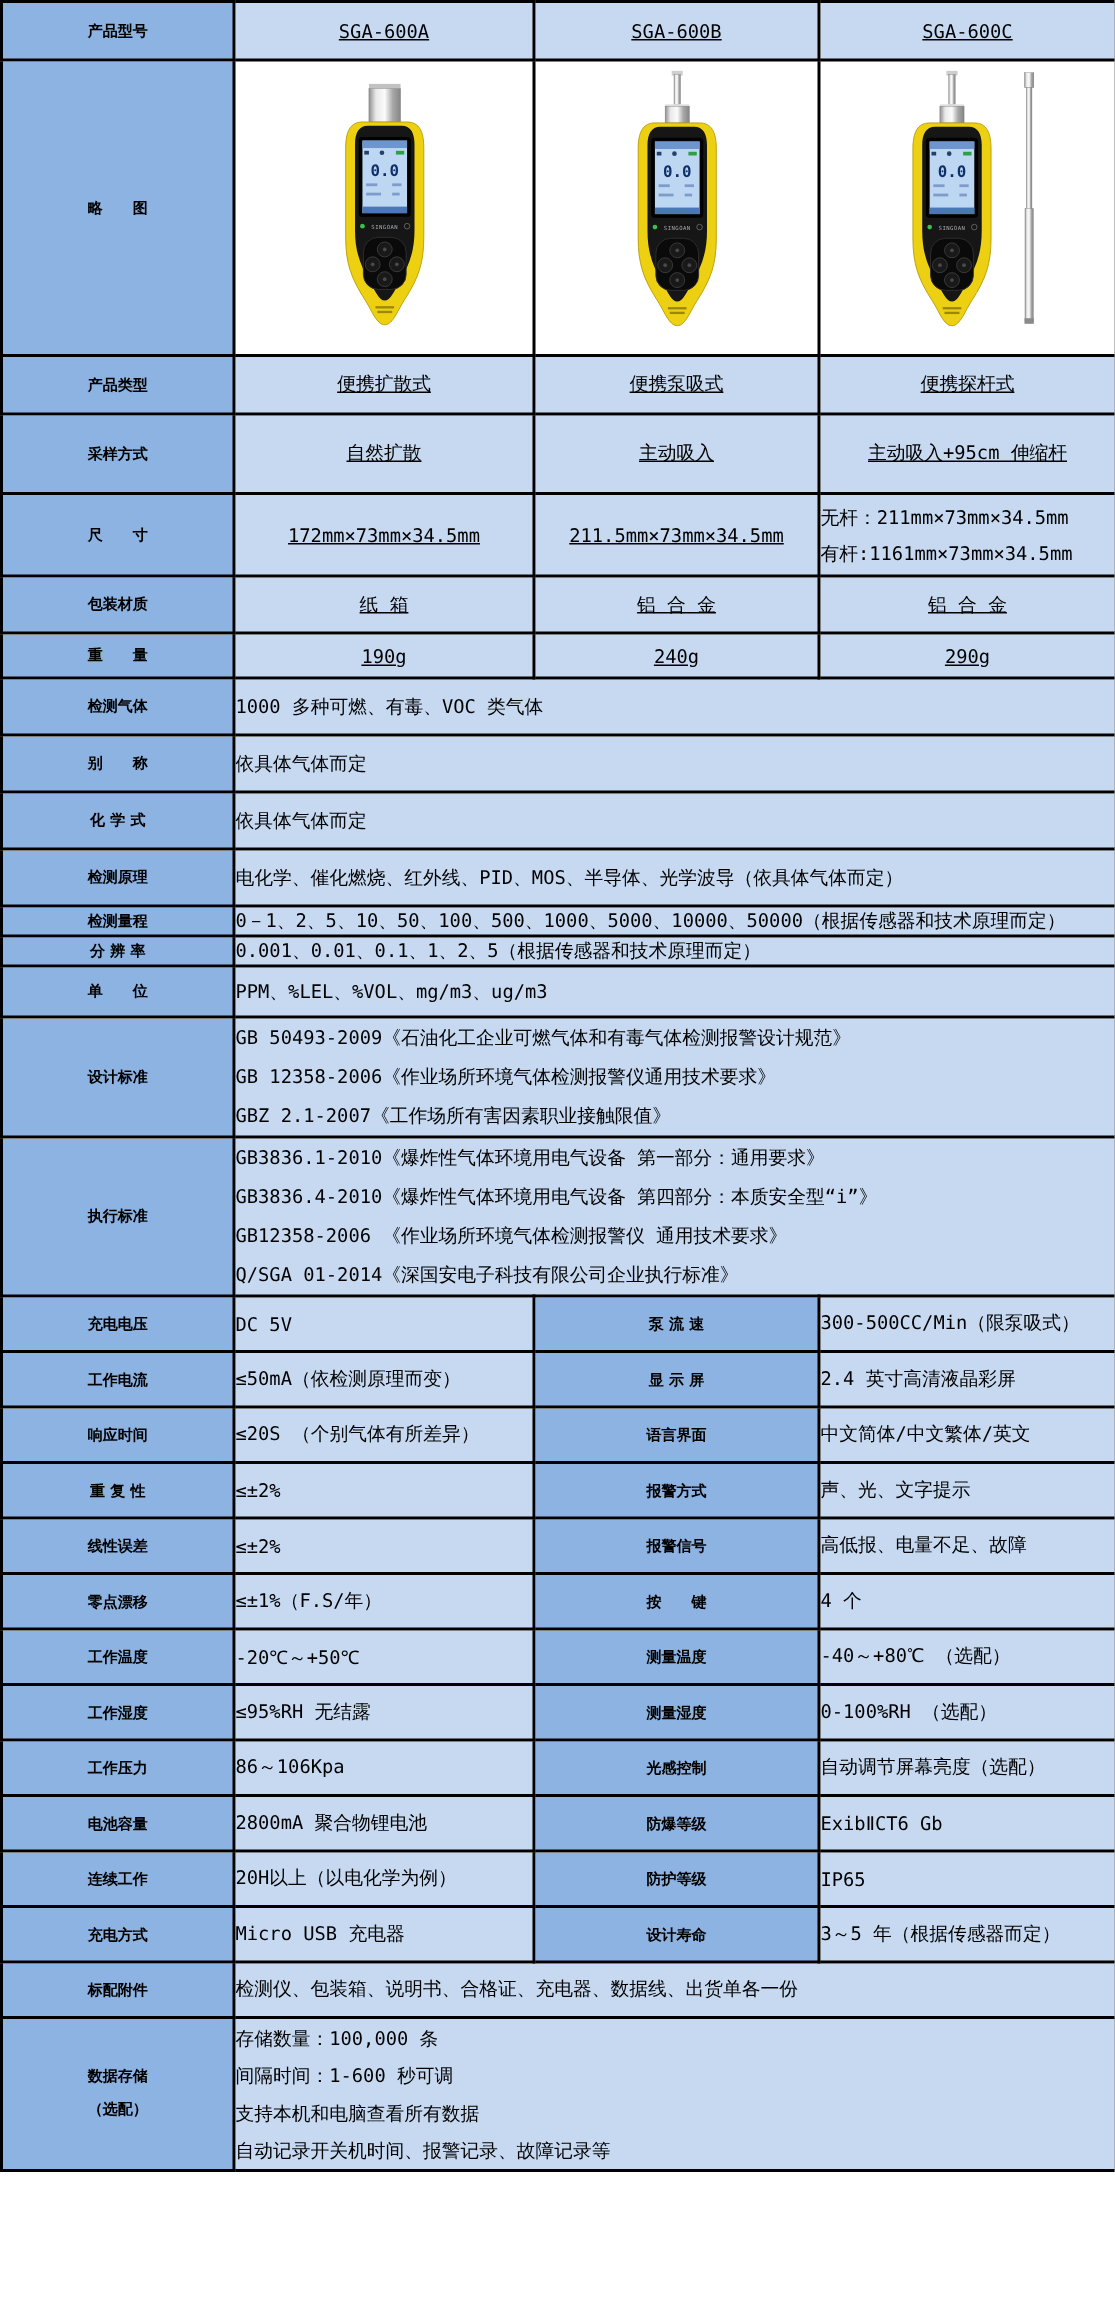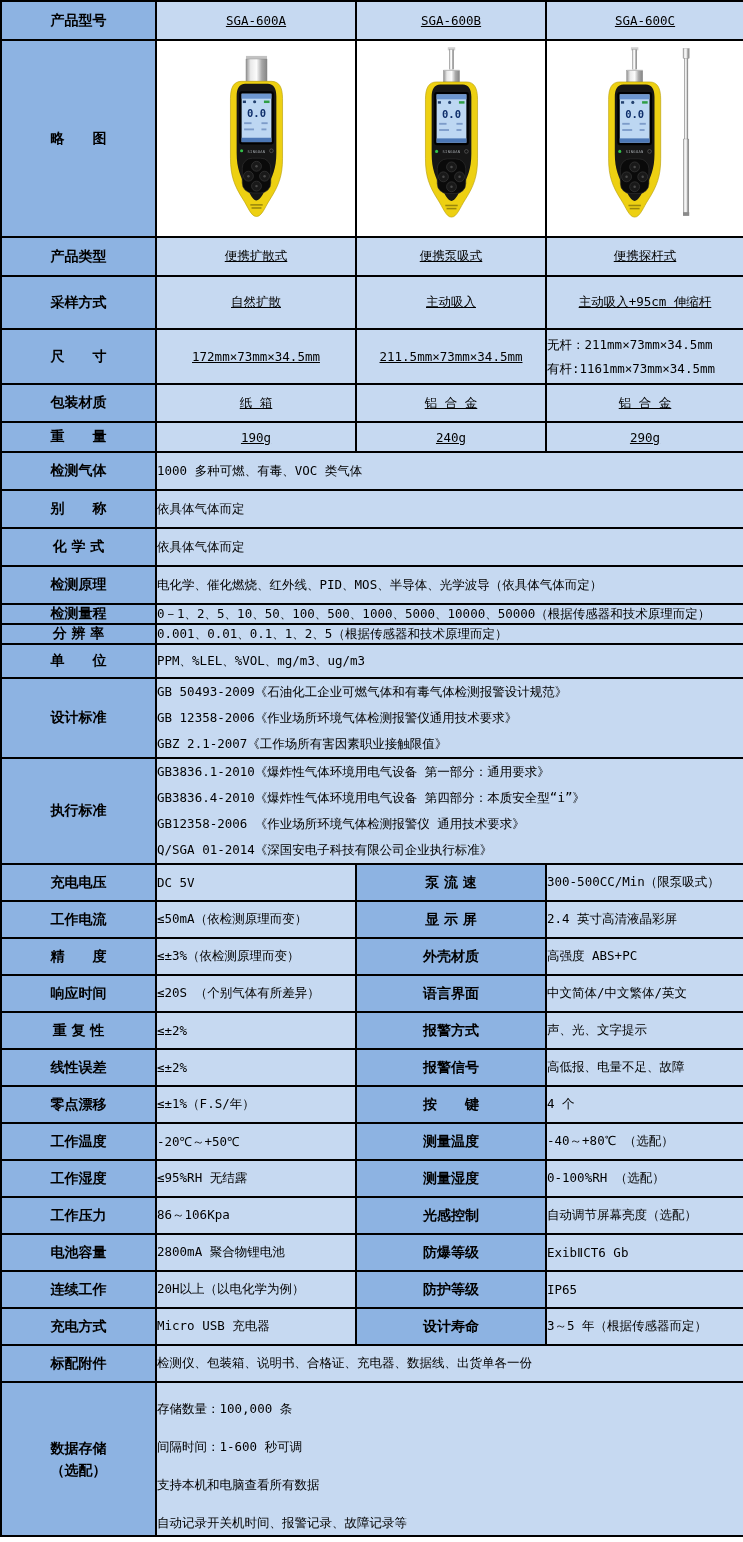--- a/index.html
+++ b/index.html
@@ -1,30 +1,30 @@
 <!DOCTYPE html>
 <html><head>
 <meta charset="utf-8">
 <style>
   html,body{margin:0;padding:0;background:#fff;}
   body{width:743px;font-family:"Liberation Sans",sans-serif;color:#000;}
   table.spec{border-collapse:collapse;table-layout:fixed;width:743px;}
   table.spec th,table.spec td{border:2px solid #000;overflow:hidden;padding:0;vertical-align:middle;}
   
-  .lab{background:#8db3e2;font-weight:bold;text-align:center;font-size:14px;
+  .lab{background:#8db3e2;font-weight:bold;text-align:center;font-size:10px;
        font-family:"DejaVu Sans","Liberation Sans",sans-serif;}
   
   .val{background:#c6d9f1;font-size:12.5px;
        font-family:"DejaVu Sans Mono","Liberation Mono",monospace;}
   .c{text-align:center;text-decoration:underline;}
   .lft{text-align:left;padding-left:10px;padding-right:4px;}
   .img-cell{background:#ffffff;text-align:center;vertical-align:middle;}
   .ln{line-height:26px;text-align:left;}
   .ln2{line-height:24px;text-align:left;}
-  .ln3{line-height:25px;text-align:left;margin-top:13px;}
+  .ln3{line-height:25px;text-align:left;}
   .lab .ln-lab{line-height:22px;}
   svg.dev{display:block;margin:0 auto;}
   svg text{font-family:"DejaVu Sans Mono","Liberation Mono",monospace;}
 </style>
 </head>
 <body>
 
 <svg width="0" height="0" style="position:absolute" aria-hidden="true">
   <defs>
     <linearGradient id="chrome" x1="0" y1="0" x2="1" y2="0">
@@ -219,26 +219,20 @@
     <td class="lab">泵 流 速</td>
     <td class="val lft">300-500CC/Min（限泵吸式）</td>
   </tr>
   <tr style="height:37px">
     <th class="lab">工作电流</th>
     <td class="val lft">≤50mA（依检测原理而变）</td>
     <td class="lab">显 示 屏</td>
     <td class="val lft">2.4 英寸高清液晶彩屏</td>
   </tr>
   <tr style="height:37px">
-    <th class="lab">精　　度</th>
-    <td class="val lft">≤±3%（依检测原理而变）</td>
-    <td class="lab">外壳材质</td>
-    <td class="val lft">高强度 ABS+PC</td>
-  </tr>
-  <tr style="height:37px">
     <th class="lab">响应时间</th>
     <td class="val lft">≤20S （个别气体有所差异）</td>
     <td class="lab">语言界面</td>
     <td class="val lft">中文简体/中文繁体/英文</td>
   </tr>
   <tr style="height:37px">
     <th class="lab">重 复 性</th>
     <td class="val lft">≤±2%</td>
     <td class="lab">报警方式</td>
     <td class="val lft">声、光、文字提示</td>

